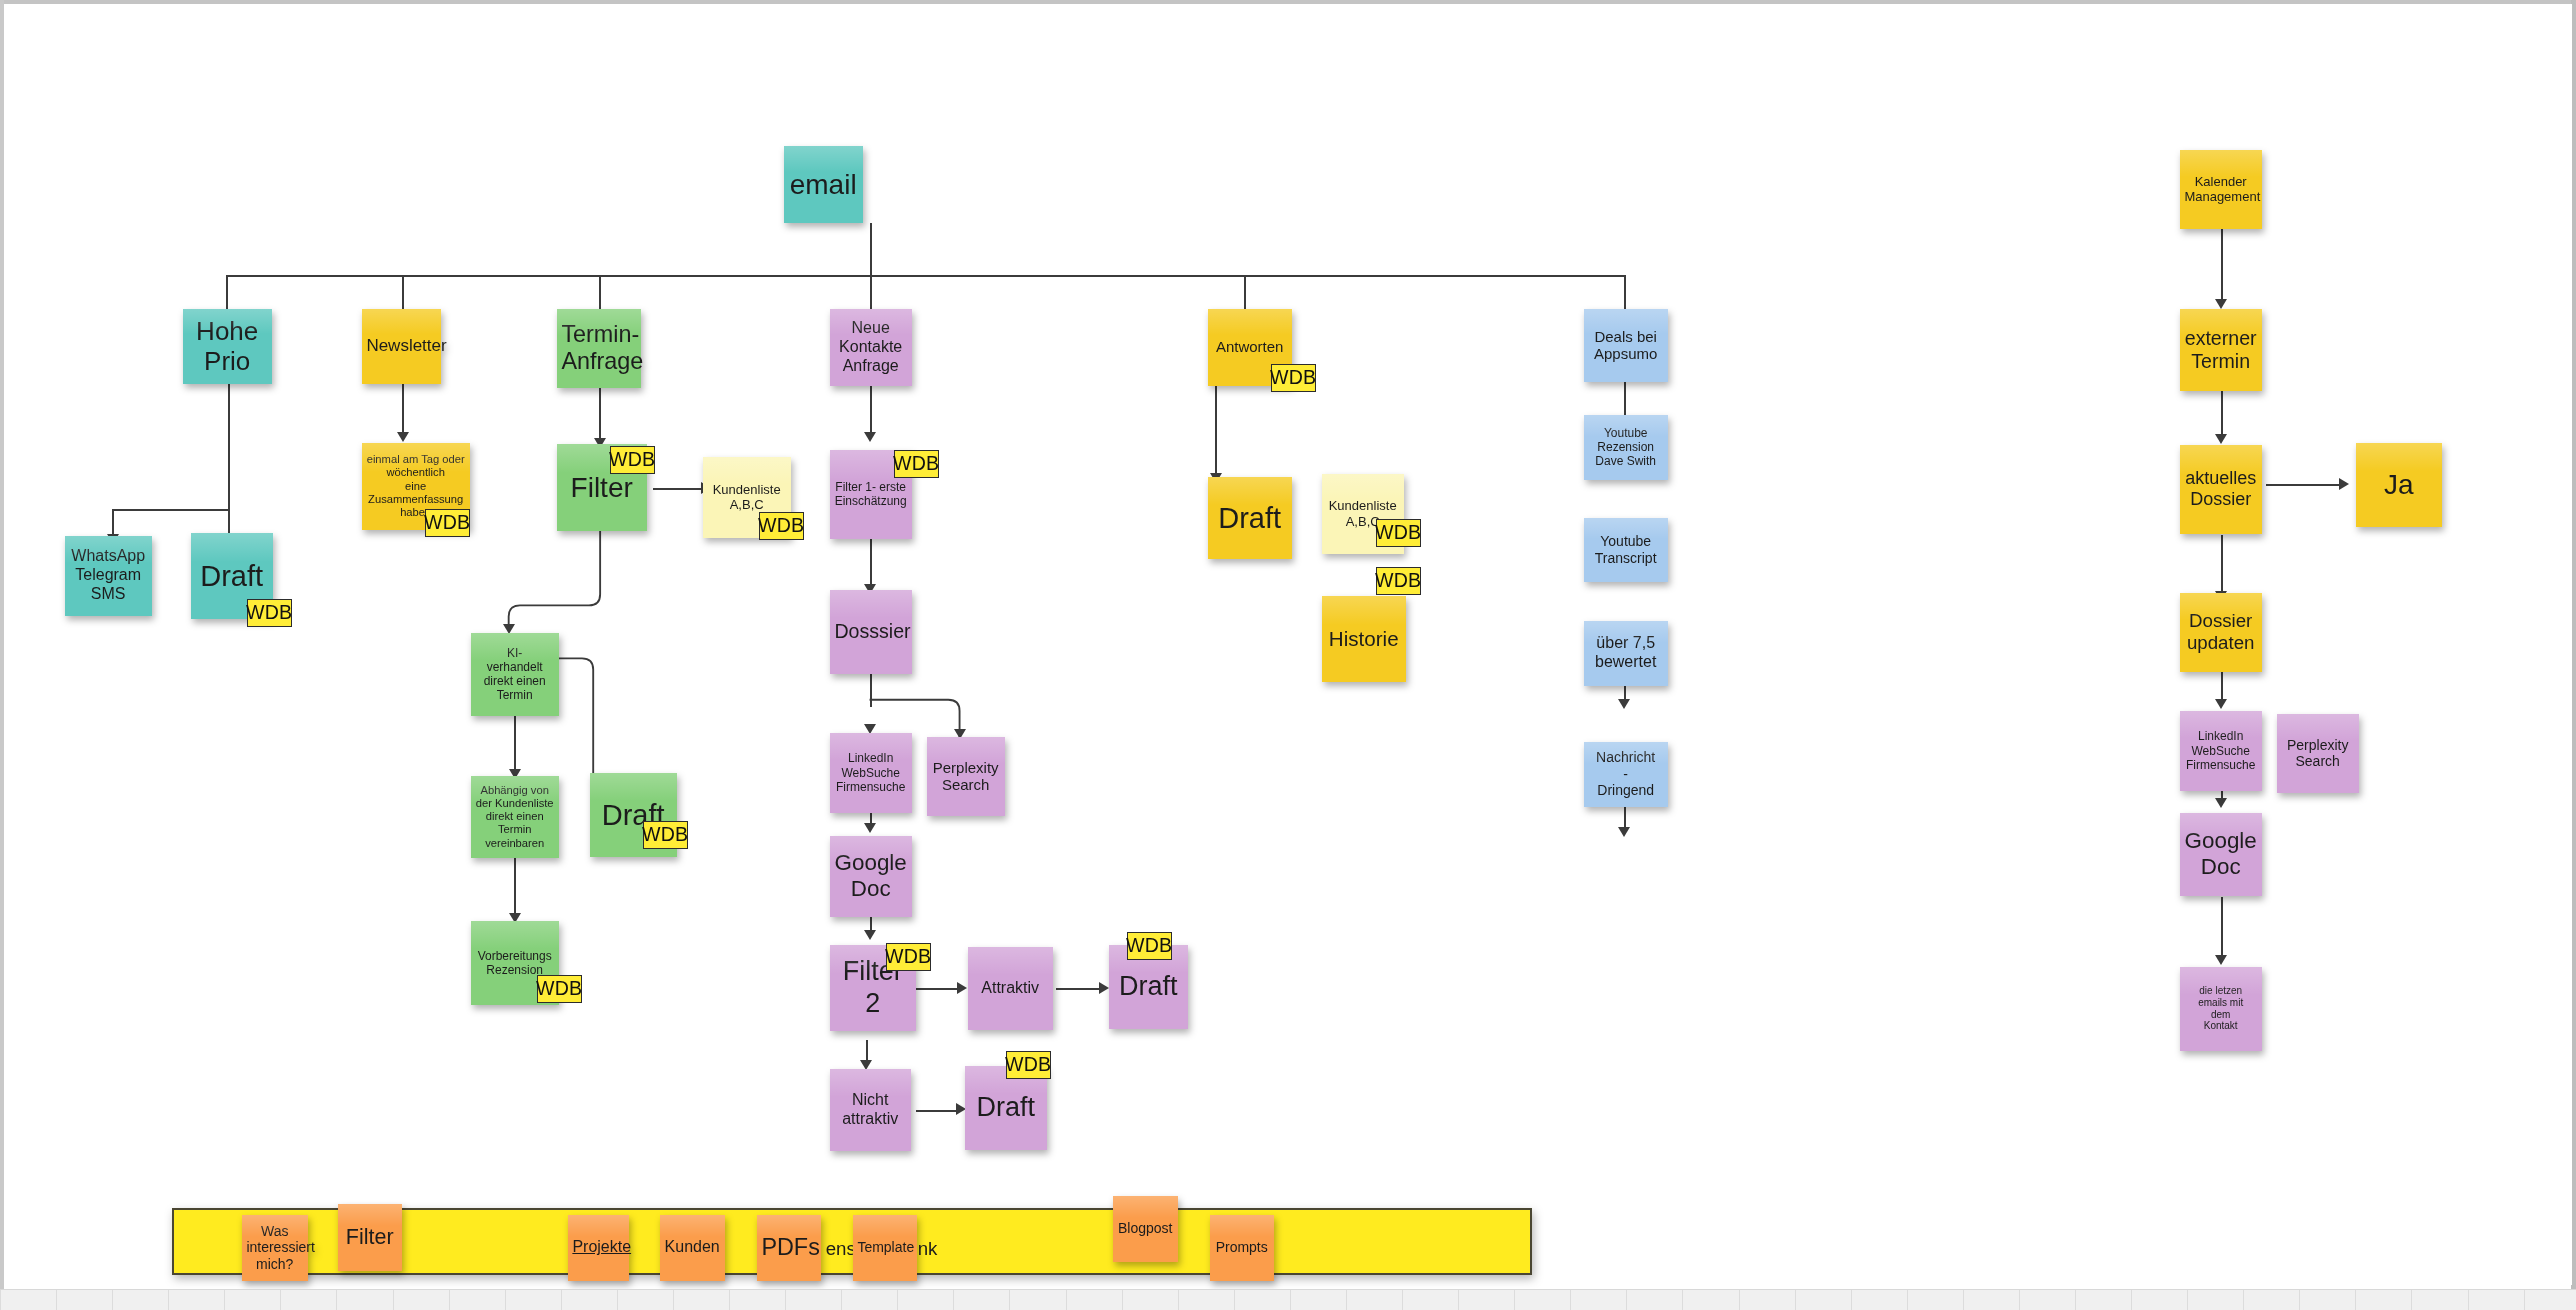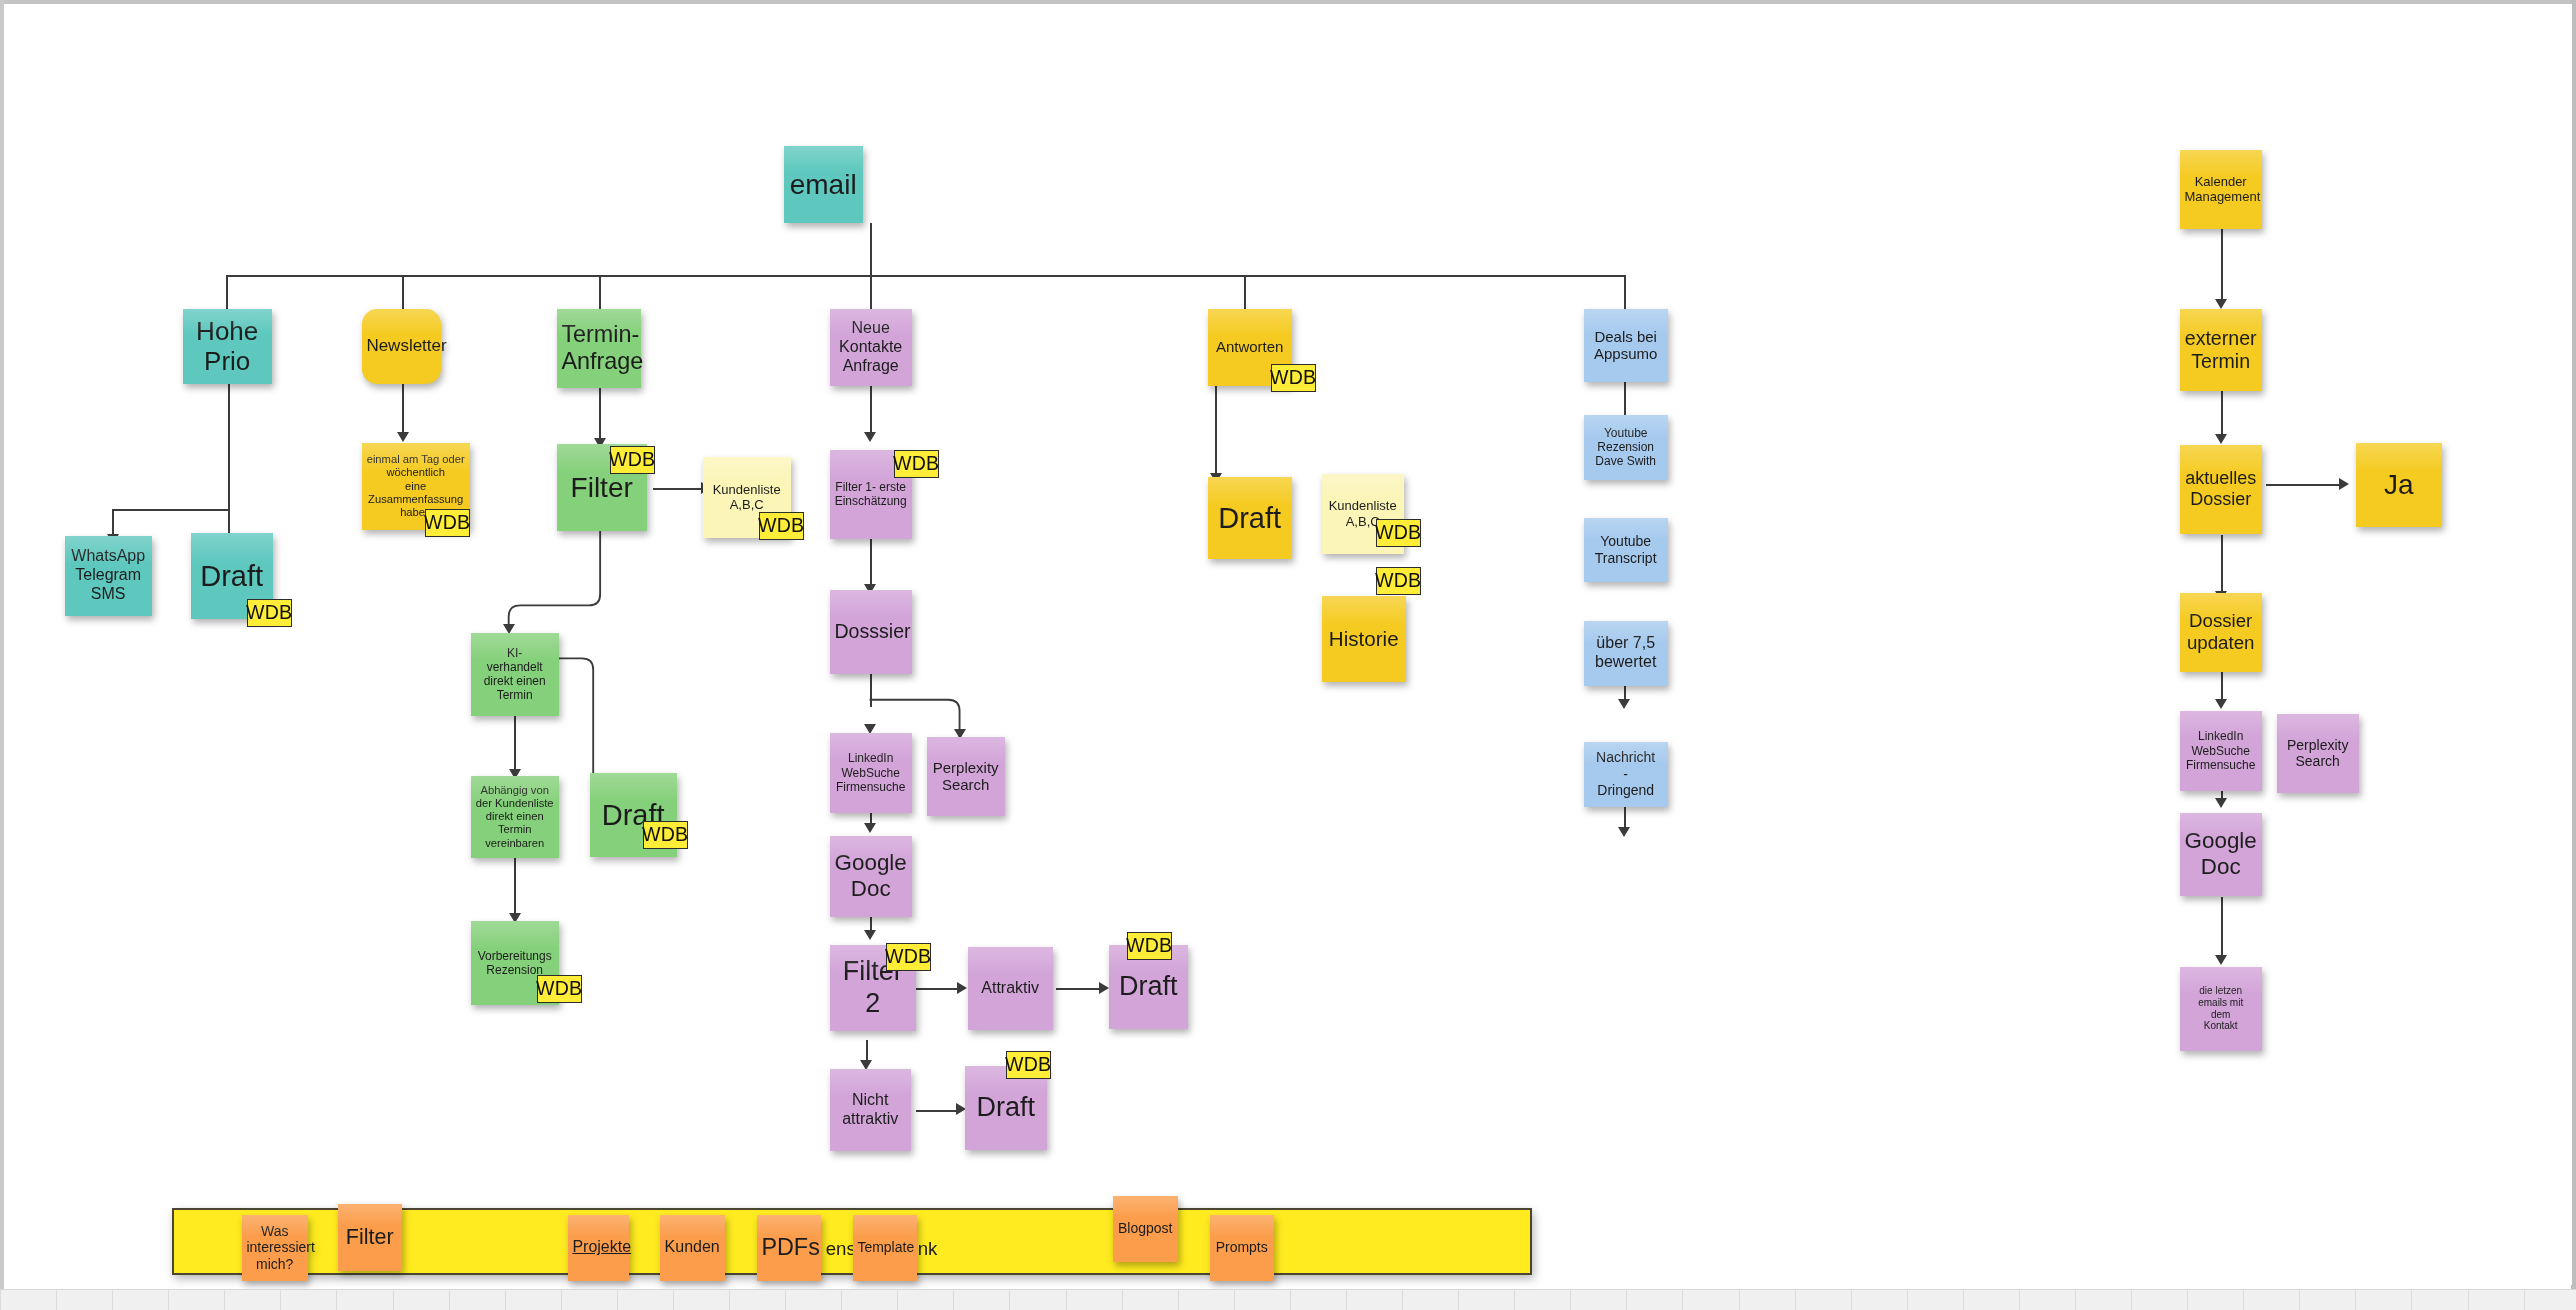--- a/index.html
+++ b/index.html
@@ -219,21 +219,21 @@
 Telegram
 SMS</span>
     </div>
     <div class="note c-teal" style="left:187px;top:529px;width:82px;height:86px;font-size:29px;">
       <span class="txt">Draft</span>
     </div>
     <div class="wdb" style="left:243px;top:595px;width:43px;height:26px;">
       <span>WDB</span>
     </div>
 
-    <div class="note c-yellow" style="left:358px;top:305px;width:79px;height:75px;font-size:17px;border-radius:15px;">
+    <div class="note c-yellow" style="left:358px;top:305px;width:79px;height:75px;font-size:17px;">
       <span class="txt">Newsletter</span>
     </div>
     <div class="note c-yellow" style="left:358px;top:439px;width:108px;height:87px;font-size:11.2px;">
       <span class="txt">einmal am Tag oder
 wöchentlich
 eine
 Zusammenfassung
 haben</span>
     </div>
     <div class="wdb" style="left:421px;top:505px;width:43px;height:26px;">

